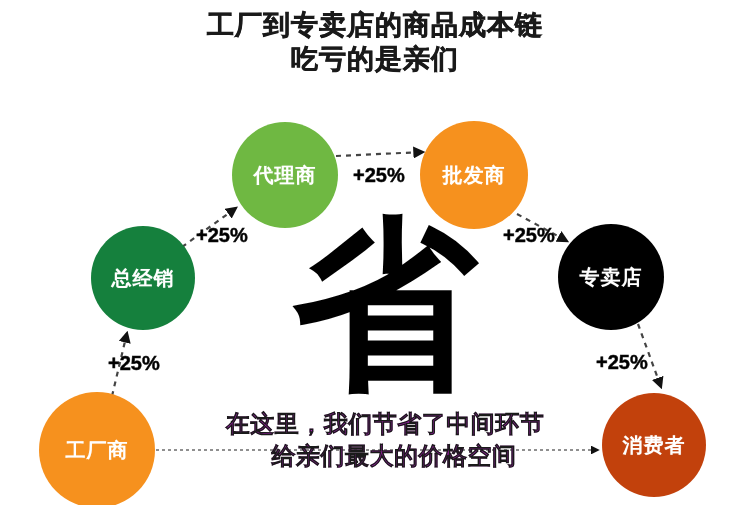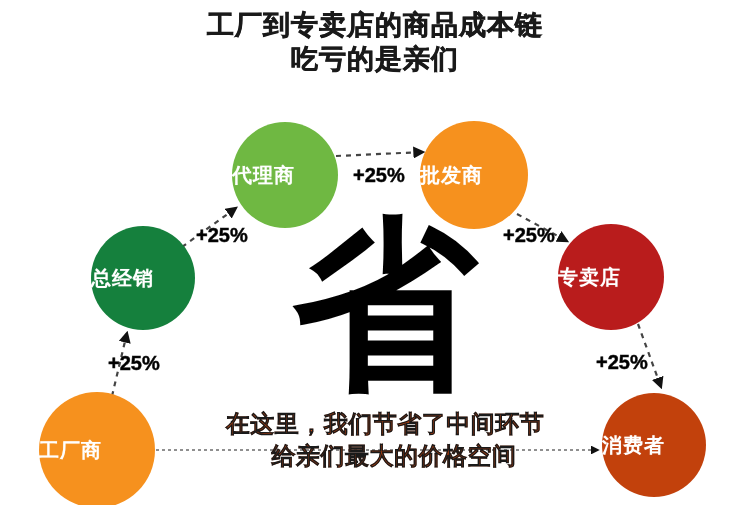--- a/index.html
+++ b/index.html
@@ -49,20 +49,21 @@
     width: 750px;
     height: 505px;
   }
 
   
   .node {
     position: absolute;
     border-radius: 50%;
     display: flex;
     align-items: center;
+    justify-content: center;
     box-sizing: border-box;
   }
   .node-label {
     color: #ffffff;
     font-weight: bold;
     font-size: 20px;
     letter-spacing: 1px;
     white-space: nowrap;
     text-shadow: 0 0 1px rgba(255,255,255,0.35);
   }
@@ -98,21 +99,21 @@
   .caption-block {
     position: absolute;
     left: 165px;
     top: 408px;
     width: 440px;
     text-align: center;
     pointer-events: none;
   }
   .caption-line {
     display: block;
-    color: #c2410c;
+    color: #a21caf;
     font-weight: bold;
     font-size: 24px;
     line-height: 32px;
     letter-spacing: 0.5px;
     -webkit-text-stroke: 0.5px #1a1a1a;
   }
   .caption-line.second {
     margin-left: 18px;
   }
 </style>
@@ -157,21 +158,21 @@
   </div>
 
   <div class="node" style="left:232px; top:122px; width:106px; height:106px; background:#6fb842;">
     <span class="node-label">代理商</span>
   </div>
 
   <div class="node" style="left:420px; top:121px; width:108px; height:108px; background:#f6911e;">
     <span class="node-label">批发商</span>
   </div>
 
-  <div class="node" style="left:558px; top:224px; width:106px; height:106px; background:#b91c1c;">
+  <div class="node" style="left:558px; top:224px; width:106px; height:106px; background:#000000;">
     <span class="node-label">专卖店</span>
   </div>
 
   <div class="node" style="left:602px; top:393px; width:104px; height:104px; background:#c2410c;">
     <span class="node-label">消费者</span>
   </div>
 
   <span class="edge-label" style="left:108px; top:352px;">+25%</span>
 
   <span class="edge-label" style="left:196px; top:224px;">+25%</span>

